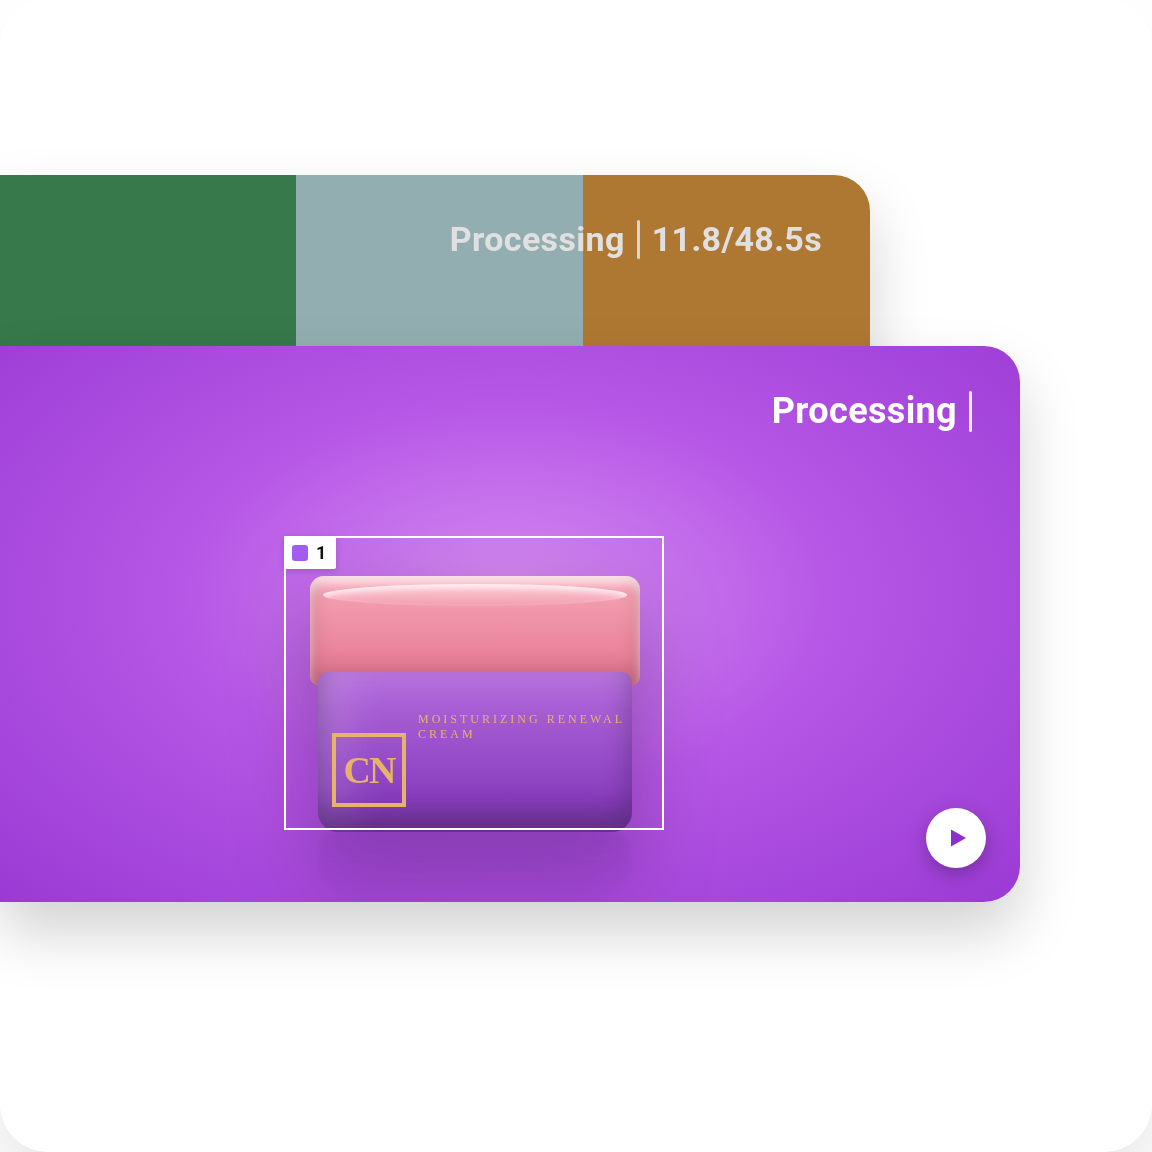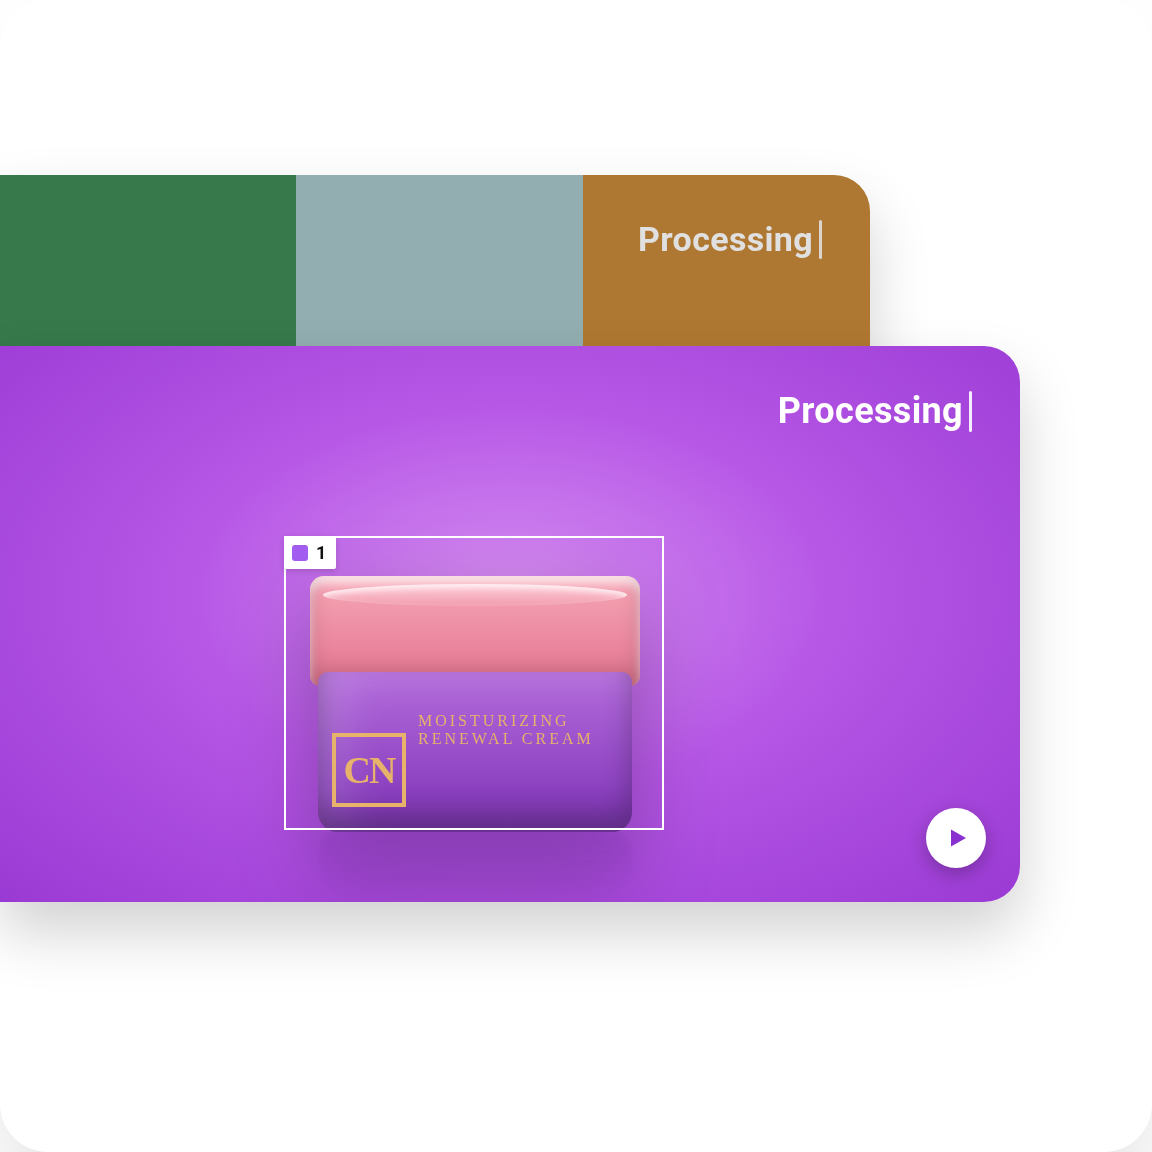--- a/index.html
+++ b/index.html
@@ -74,21 +74,21 @@
 
   .status {
     position: absolute;
     top: 36px;
     right: 48px;
     color: #fff;
     font-weight: 700;
     letter-spacing: .01em;
     display: flex;
     align-items: flex-end;
-    gap: 6px;
+    gap: 12px;
   }
   .card-back .status { font-size: 34px; top: 44px; }
   .card-front .status { font-size: 36px; top: 44px; }
   .status .sep {
     width: 3px; height: 1.15em; background: rgba(255,255,255,.9);
     border-radius: 2px;
   }
 
   .play-btn {
     position: absolute;
@@ -148,21 +148,21 @@
   }
   .jar .body .cn{
     position:absolute; left:14px; top:61px; width:74px; height:74px;
     border:4px solid #e7b26a; color:#e7b26a;
     font-family:"Times New Roman", serif; font-weight:600;
     font-size:38px; letter-spacing:-2px;
     display:grid; place-items:center;
   }
   .jar .body .tiny{
     position:absolute; left:100px; top:40px; color:#e7b26a;
-    font-family:"Times New Roman", serif; font-size:16px; letter-spacing:3px;
+    font-family:"Times New Roman", serif; font-size:12px; letter-spacing:3px;
   }
   .jar .body .brand{
     position:absolute; left:96px; top:48px;
     font-family:"Times New Roman", serif; color:#e7b26a;
     font-size:76px; letter-spacing:-2px; font-weight:500;
     text-transform:uppercase;
   }
   .jar .reflection{
     position:absolute; left:8px; right:8px; top:256px; height:70px;
     background:linear-gradient(180deg, rgba(140,60,190,.45), rgba(140,60,190,0));
@@ -181,20 +181,23 @@
         <div class="sun"></div>
       </div>
     <div class="can can2">
       <div class="sun"></div>
       <div class="brand">Chips</div>
 
     </div>
     <div class="status">
       <span>Processing</span>
       <span class="sep"></span>
+      <span>
+        <span>11.8</span>/<span>48.5</span><span>s</span>
+      </span>
     </div>
   </div>
 
   <div class="card card-front">
 
     <div class="status">
       <span>Processing</span>
       <span class="sep"></span>
     </div>
 

